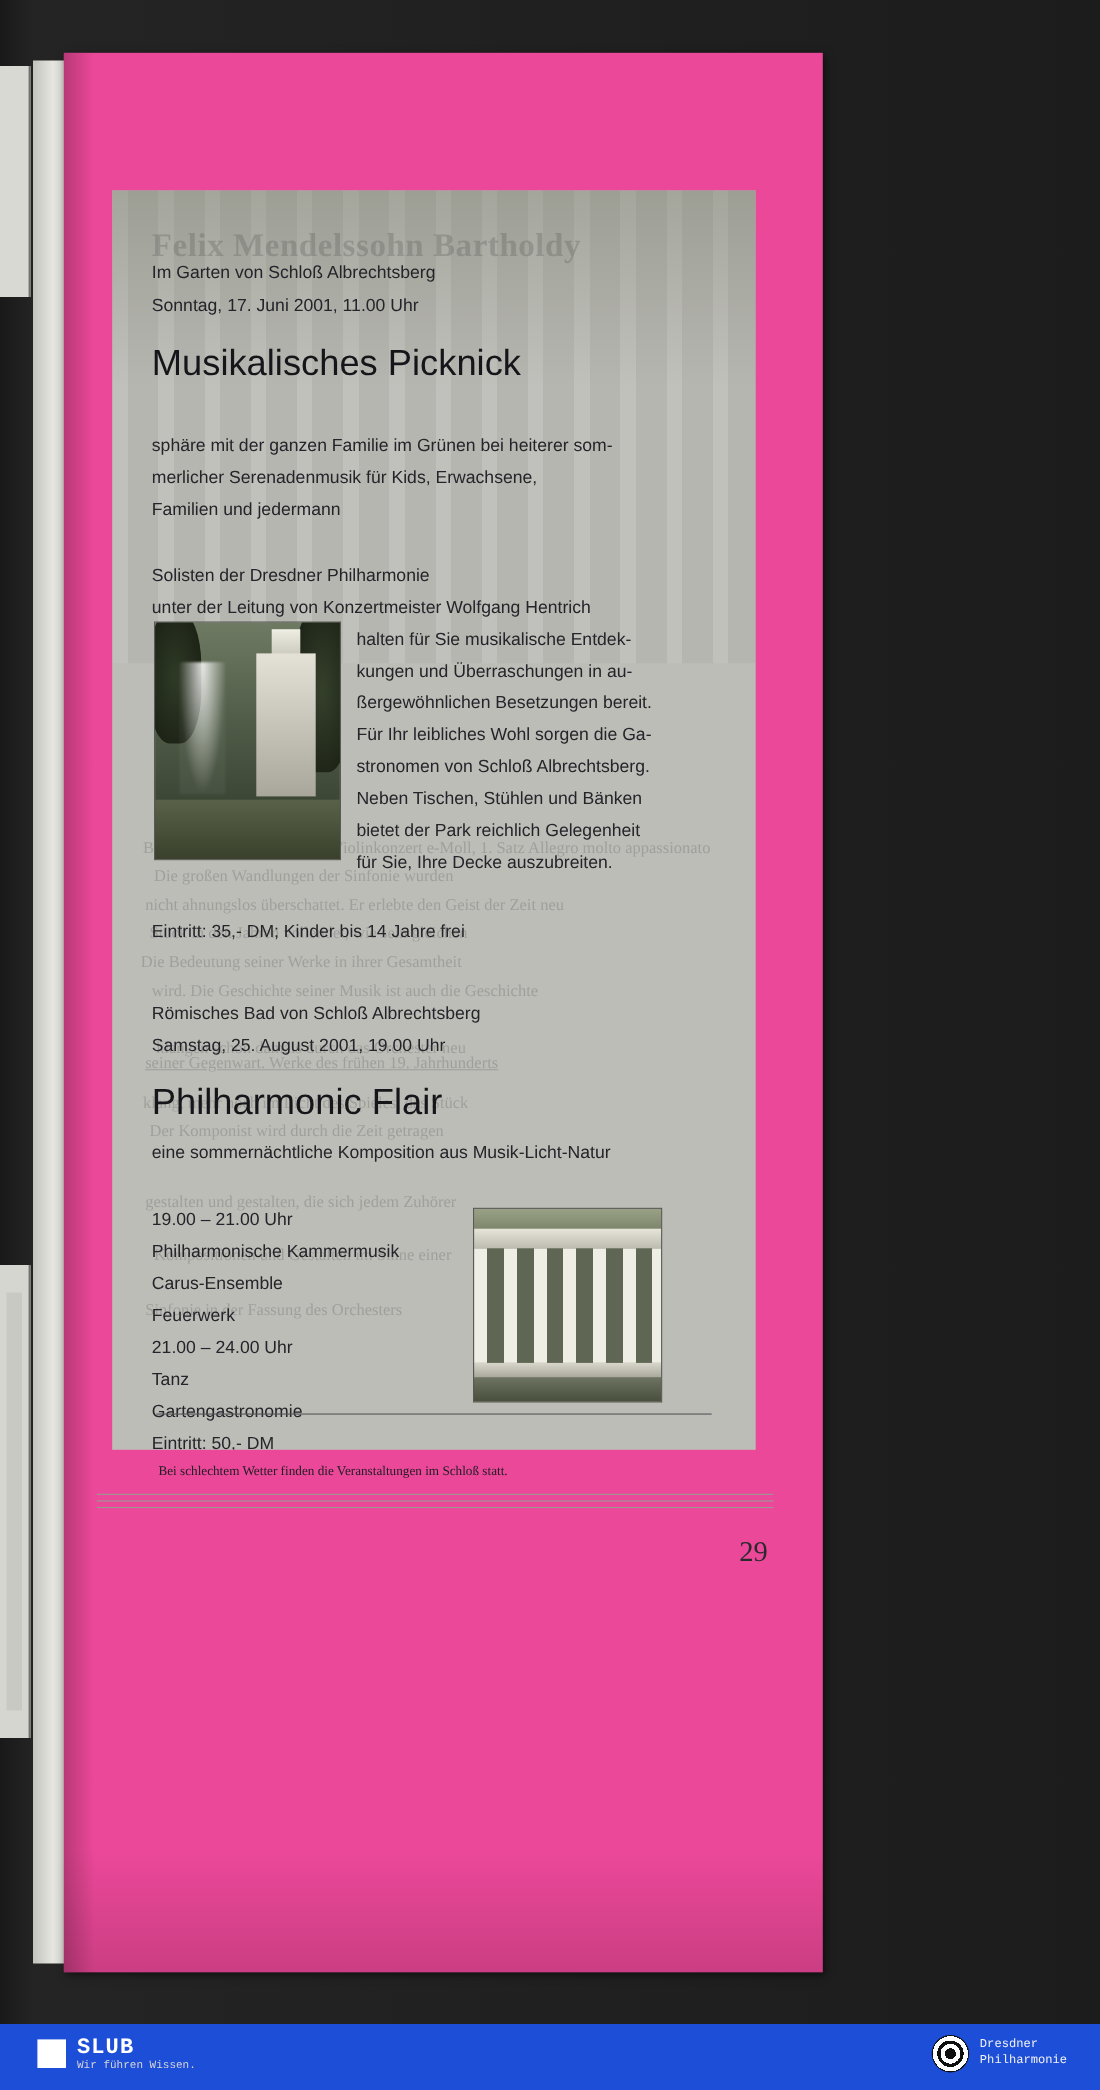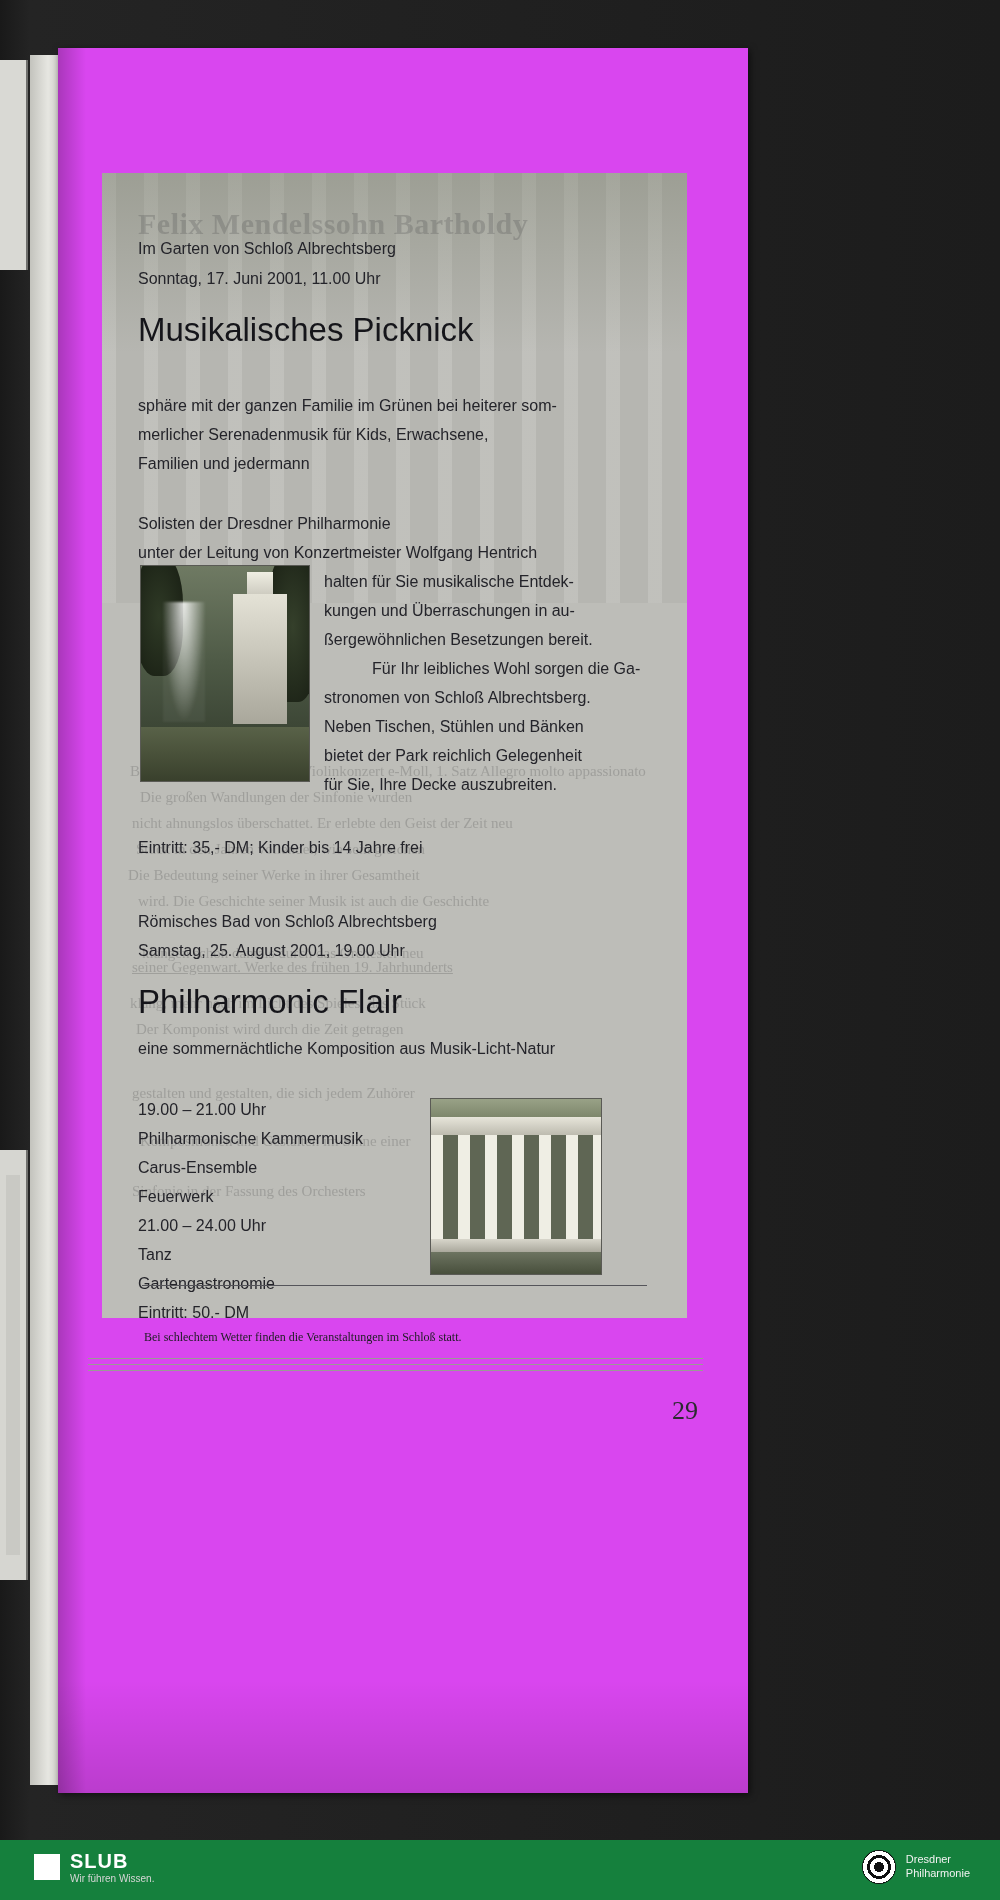--- a/index.html
+++ b/index.html
@@ -51,21 +51,21 @@
     left: 30px; top: 55px;
     width: 30px; height: 1730px;
     background: linear-gradient(90deg,#c3c3bd 0%, #e6e6e1 60%, #cfcfc9 100%);
   }
 
   
   .page {
     position: absolute;
     left: 58px; top: 48px;
     width: 690px; height: 1745px;
-    background: #d946ef;
+    background: #ec4899;
     box-shadow: 2px 2px 7px rgba(0,0,0,.55);
     overflow: hidden;
   }
   .page-inner-shade {
     position: absolute;
     left: 0; top: 0; width: 28px; height: 100%;
     background: linear-gradient(90deg, rgba(0,0,0,.22), rgba(0,0,0,0));
   }
 
   
@@ -254,22 +254,23 @@
     width: 690px; height: 113px;
     background: linear-gradient(180deg, rgba(0,0,0,0), rgba(0,0,0,.14));
     pointer-events: none;
   }
 
   
   .bottombar {
     position: absolute;
     left: 0; top: 1840px;
     width: 1000px; height: 60px;
-    background: #15803d;
+    background: #1d4ed8;
     color: #fff;
+    font-family: Liberation Mono, monospace;
   }
   .slub {
     position: absolute;
     left: 34px; top: 10px;
     display: flex; align-items: center;
   }
   .slub-logo {
     width: 26px; height: 26px;
     background: #fff;
     margin-right: 10px;
@@ -335,21 +336,21 @@
       <div class="txt" style="left:36px; top:219px;">sphäre mit der ganzen Familie im Grünen bei heiterer som-</div>
       <div class="txt" style="left:36px; top:248px;">merlicher Serenadenmusik für Kids, Erwachsene,</div>
       <div class="txt" style="left:36px; top:277px;">Familien und jedermann</div>
 
       <div class="txt" style="left:36px; top:337px;text-align:center;">Solisten der Dresdner Philharmonie</div>
       <div class="txt" style="left:36px; top:366px;">unter der Leitung von Konzertmeister Wolfgang Hentrich</div>
 
       <div class="txt" style="left:222px; top:395px;">halten für Sie musikalische Entdek-</div>
       <div class="txt" style="left:222px; top:424px;">kungen und Überraschungen in au-</div>
       <div class="txt" style="left:222px; top:453px;">ßergewöhnlichen Besetzungen bereit.</div>
-      <div class="txt" style="left:222px; top:482px;margin-left:48px;">Für Ihr leibliches Wohl sorgen die Ga-</div>
+      <div class="txt" style="left:222px; top:482px;">Für Ihr leibliches Wohl sorgen die Ga-</div>
       <div class="txt" style="left:222px; top:511px;">stronomen von Schloß Albrechtsberg.</div>
       <div class="txt" style="left:222px; top:540px;">Neben Tischen, Stühlen und Bänken</div>
       <div class="txt" style="left:222px; top:598px;">für Sie, Ihre Decke auszubreiten.</div>
       <div class="txt" style="left:222px; top:569px;">bietet der Park reichlich Gelegenheit</div>
 
       <div class="txt" style="left:36px; top:661px;">Eintritt: 35,- DM; Kinder bis 14 Jahre frei</div>
 
       <div class="txt" style="left:36px; top:735px;">Römisches Bad von Schloß Albrechtsberg</div>
       <div class="txt" style="left:36px; top:764px;">Samstag, 25. August 2001, 19.00 Uhr</div>
       <div class="hdr" style="left:36px; top:810px;">Philharmonic Flair</div>

